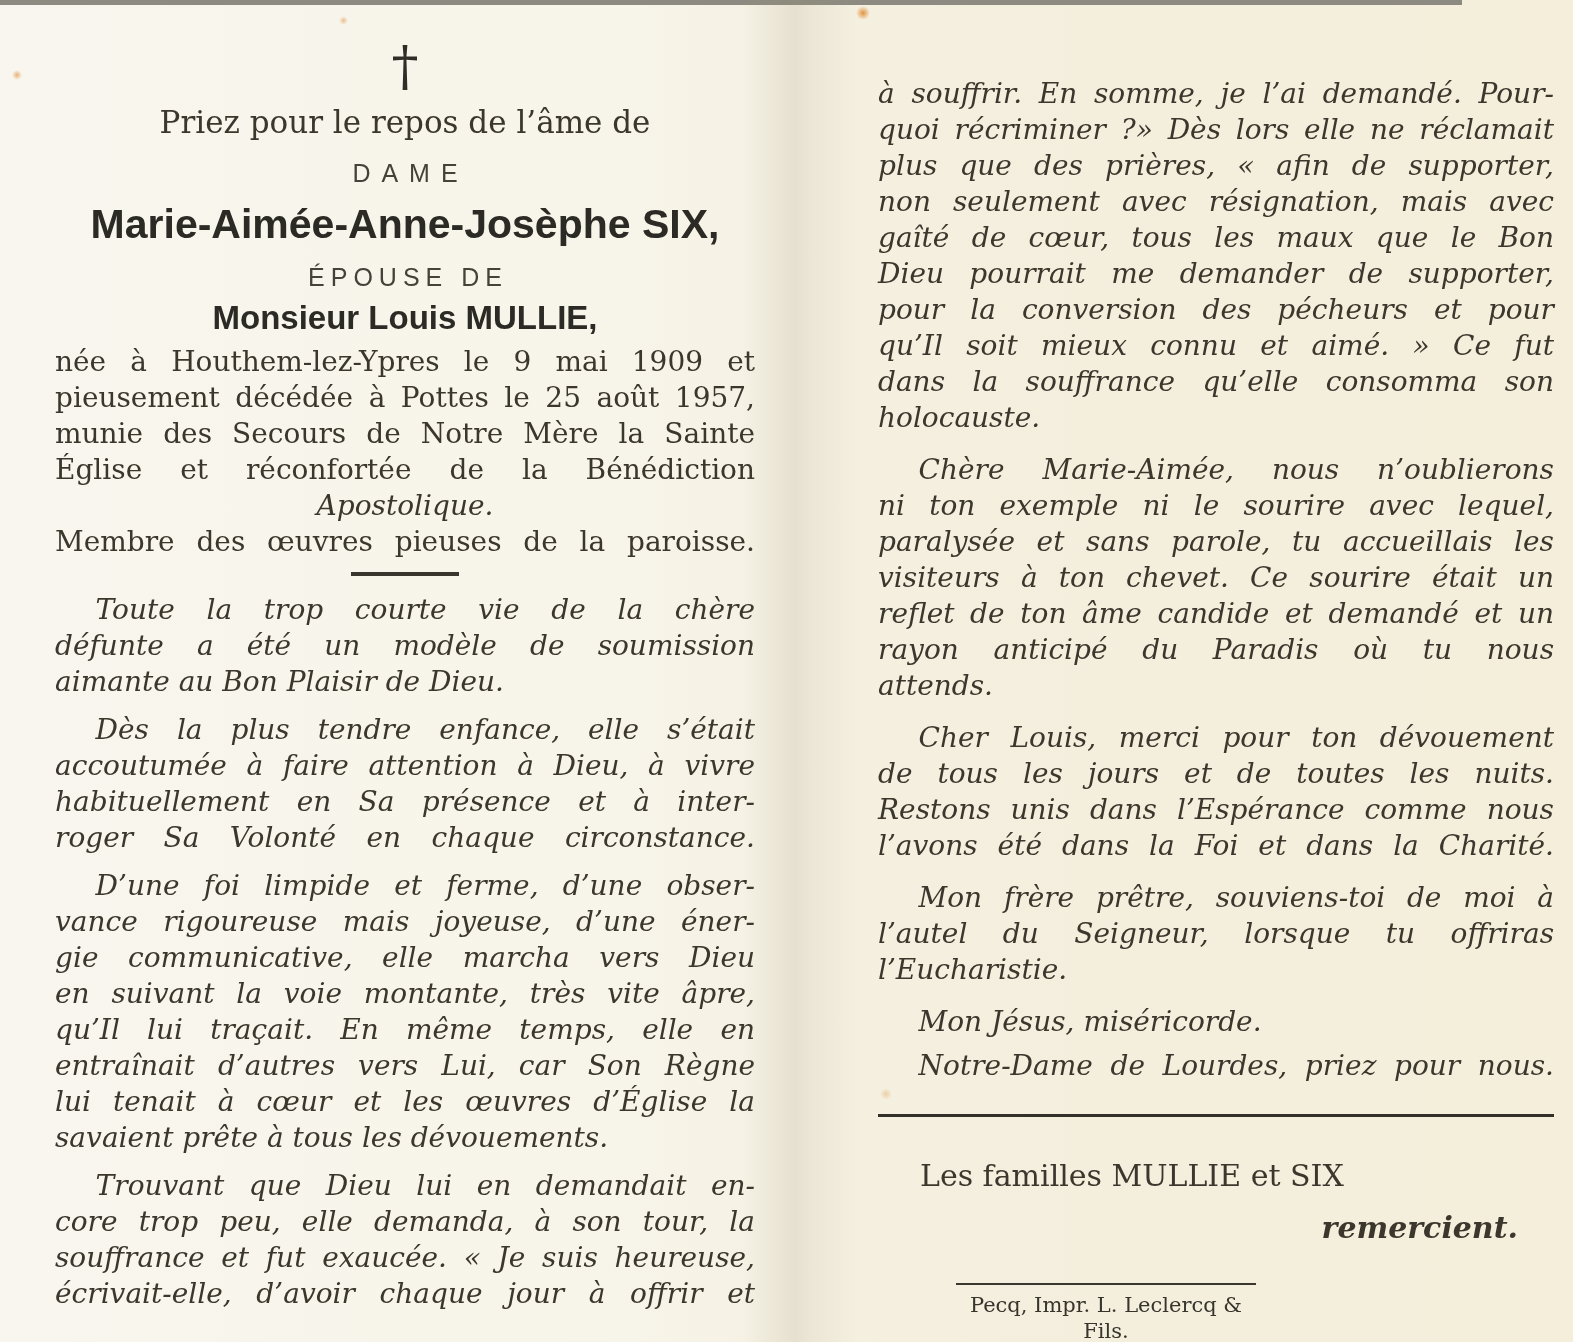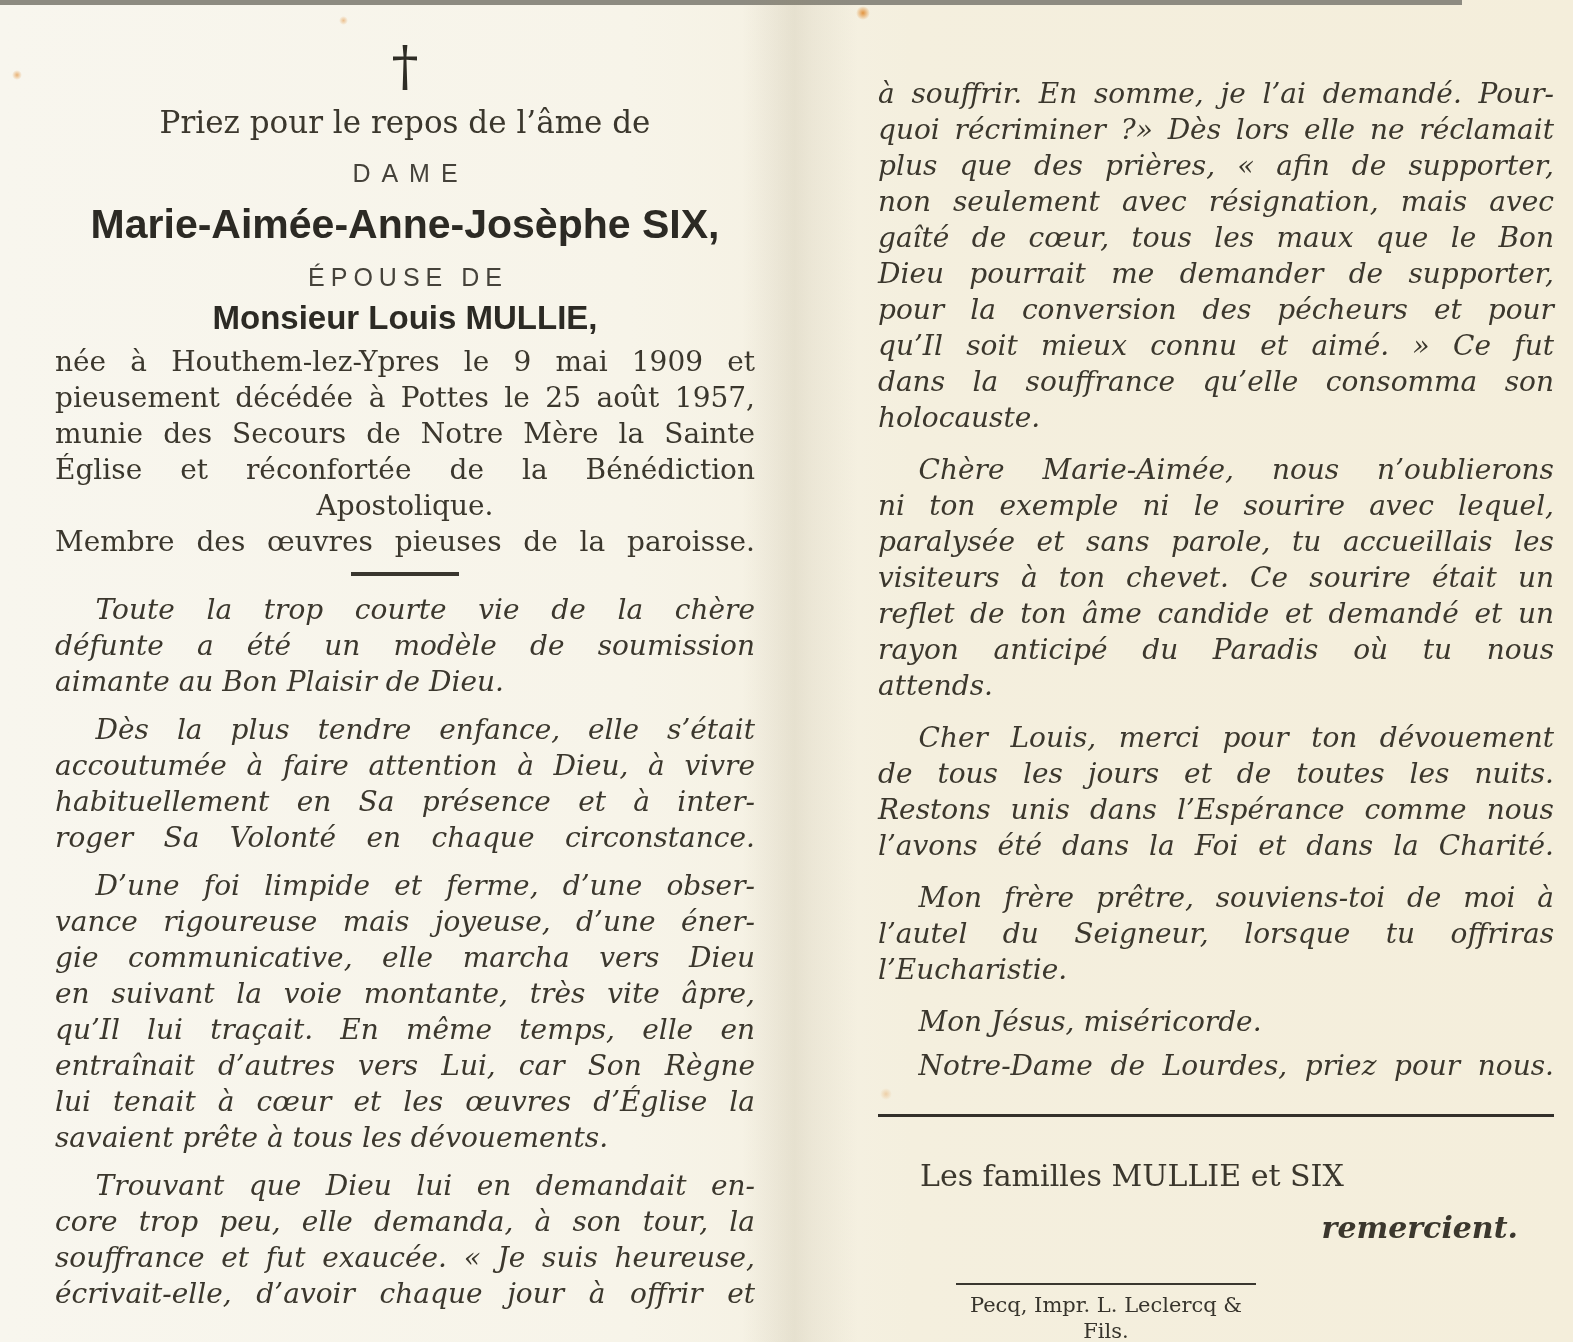--- a/index.html
+++ b/index.html
@@ -69,21 +69,21 @@
   }
   .husband {
     text-align: center; font-family: "Liberation Sans", sans-serif;
     font-weight: bold; font-size: 33px; line-height: 44px;
     margin-bottom: 4px; color: #2c2a24;
   }
 
   
   .jl { text-align: justify; text-align-last: justify; }
   .jl.last   { text-align-last: left; }
-  .jl.center { text-align-last: center; }
+  .jl.center { text-align-last: center; font-style: italic; }
   .jl.indent { text-indent: 1.45em; }
 
   .para { margin-bottom: 12px; font-style: italic; }
   .page-right .para { margin-bottom: 16px; }
   .page-right .para.prayer { margin-bottom: 8px; }
 
   .divider {
     width: 108px; height: 4px; background: #39362e;
     margin: 12px auto 16px auto;
   }

